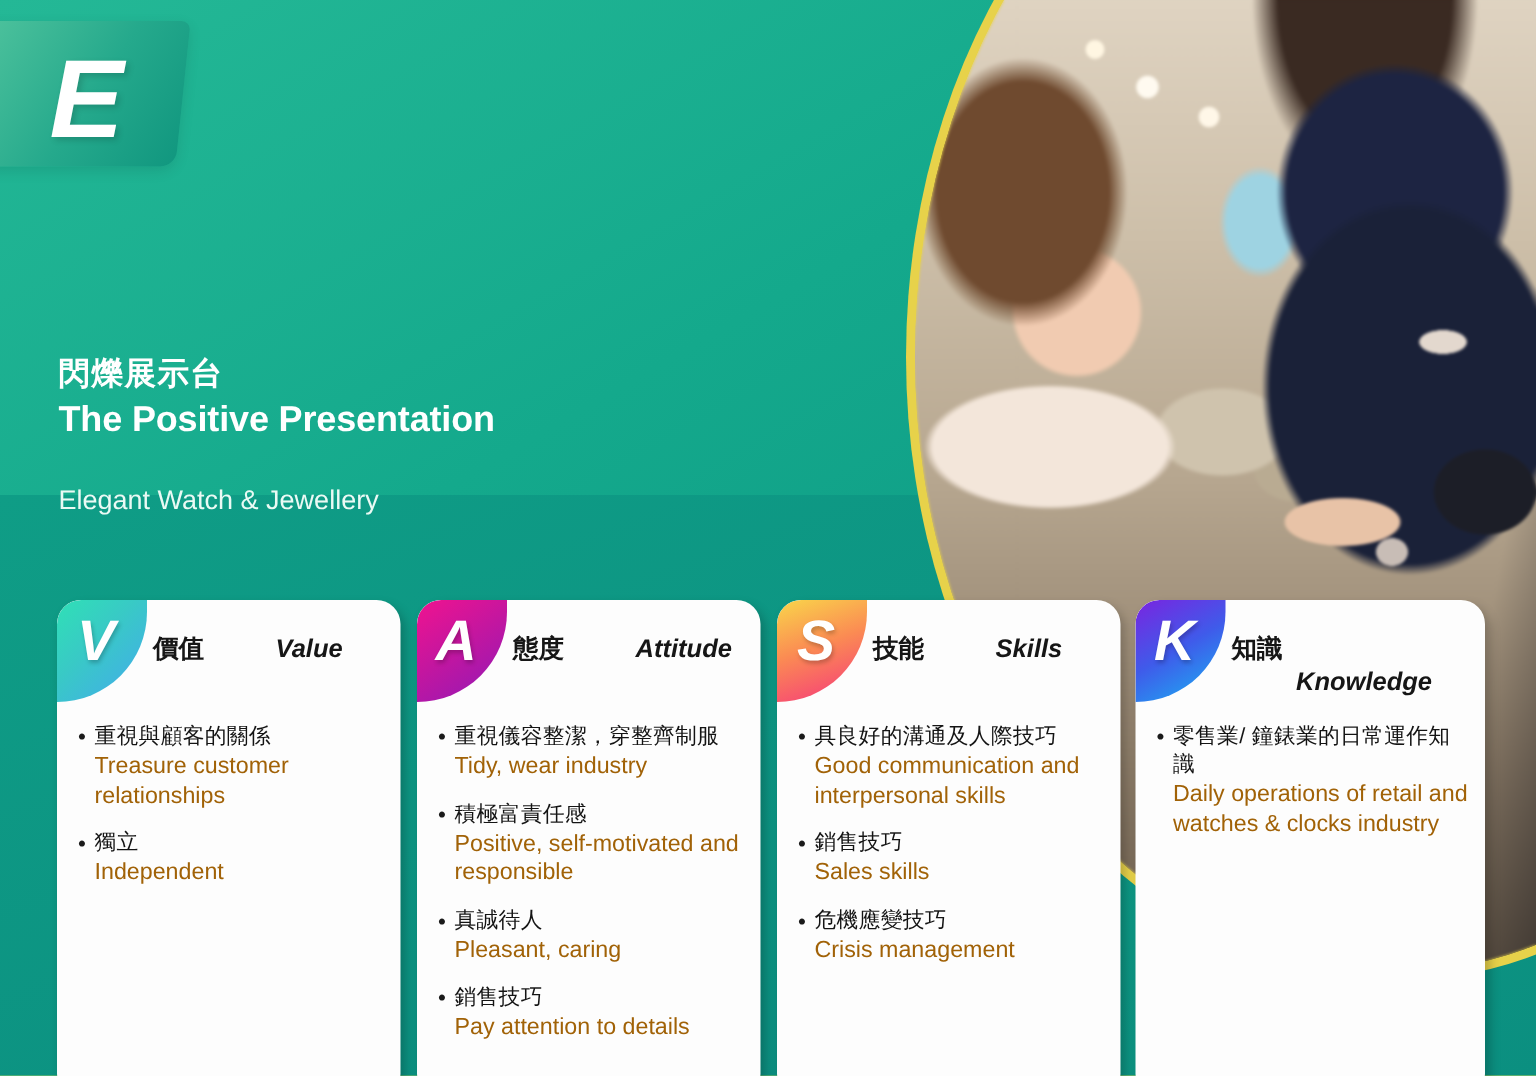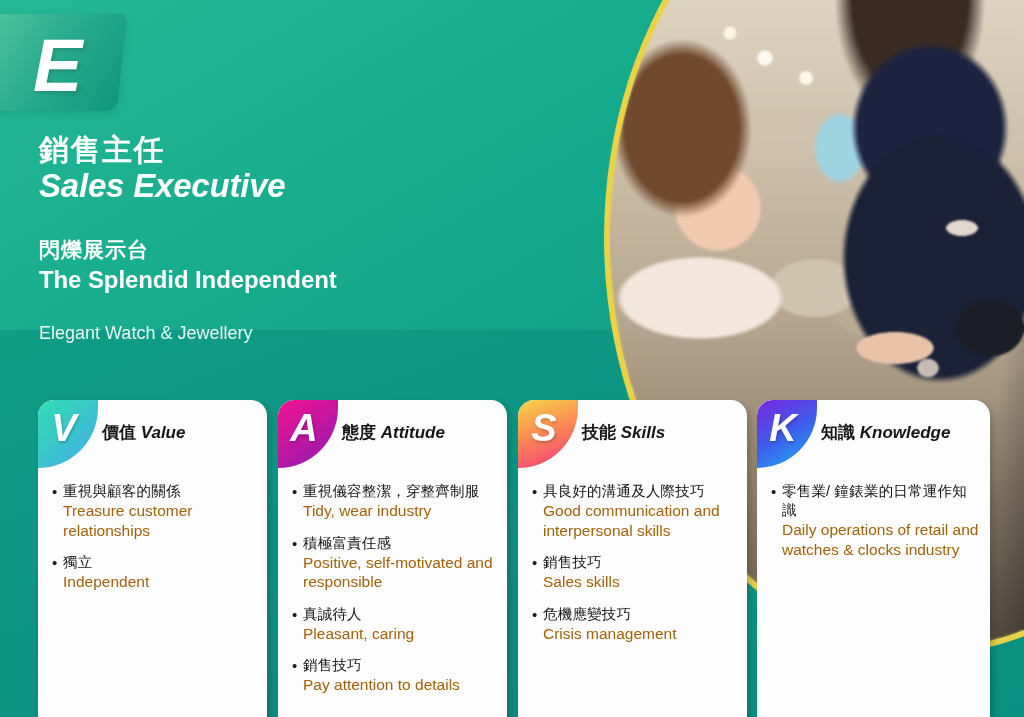--- a/index.html
+++ b/index.html
@@ -133,21 +133,21 @@
   }
   .b-v{background:linear-gradient(135deg,#2fe0b6 0%,#39c9c6 42%,#43a9ef 100%);}
   .b-a{background:linear-gradient(145deg,#f0138f 0%,#c4169f 45%,#8f19b8 100%);}
   .b-s{background:linear-gradient(160deg,#f9d64a 0%,#fb8b53 45%,#f5337e 100%);}
   .b-k{background:linear-gradient(150deg,#7a24e0 0%,#3f5bea 48%,#17b7f3 100%);}
 
   .card-title{
     position:absolute;left:64px;top:22px;right:8px;
     font-size:17px;line-height:22px;font-weight:700;color:#161616;
   }
-  .card-title i{font-style:italic;}
+  .card-title i{font-style:italic;margin-left:43px;}
 
   .bullets{position:absolute;left:14px;top:82px;right:10px;}
   .bullet{display:flex;margin-bottom:13px;}
   .dot{
     flex:0 0 auto;width:11px;color:#1a1a1a;font-size:15px;line-height:20px;
     text-align:left;
   }
   .btext{flex:1 1 auto;}
   .b-zh{font-size:14.5px;line-height:19px;color:#141414;letter-spacing:.2px;text-align:right;}
   .b-en{font-size:15.5px;line-height:19.5px;color:#a16207;}
@@ -162,28 +162,24 @@
 
   <div class="photo-yellow"></div>
   <div class="photo-wrap">
     <div class="photo"></div>
     <div class="photo-blur"></div>
   </div>
 
   <div class="logo-box"></div>
   <div class="logo-letter">E</div>
 
-  <div class="header">
-    <div class="h-zh">銷售主任</div>
-    <div class="h-en">Sales Executive</div>
-  </div>
 
   <div class="sub">
     <div class="s-zh">閃爍展示台</div>
-    <div class="s-en">The Splendid Independent</div>
+    <div class="s-en">The Positive Presentation</div>
   </div>
 
   <div class="org">
     <div class="o-en">Elegant Watch &amp; Jewellery</div>
   </div>
 
   <div class="cards">
 
     <div class="card c1">
       <div class="badge b-v"></div>

